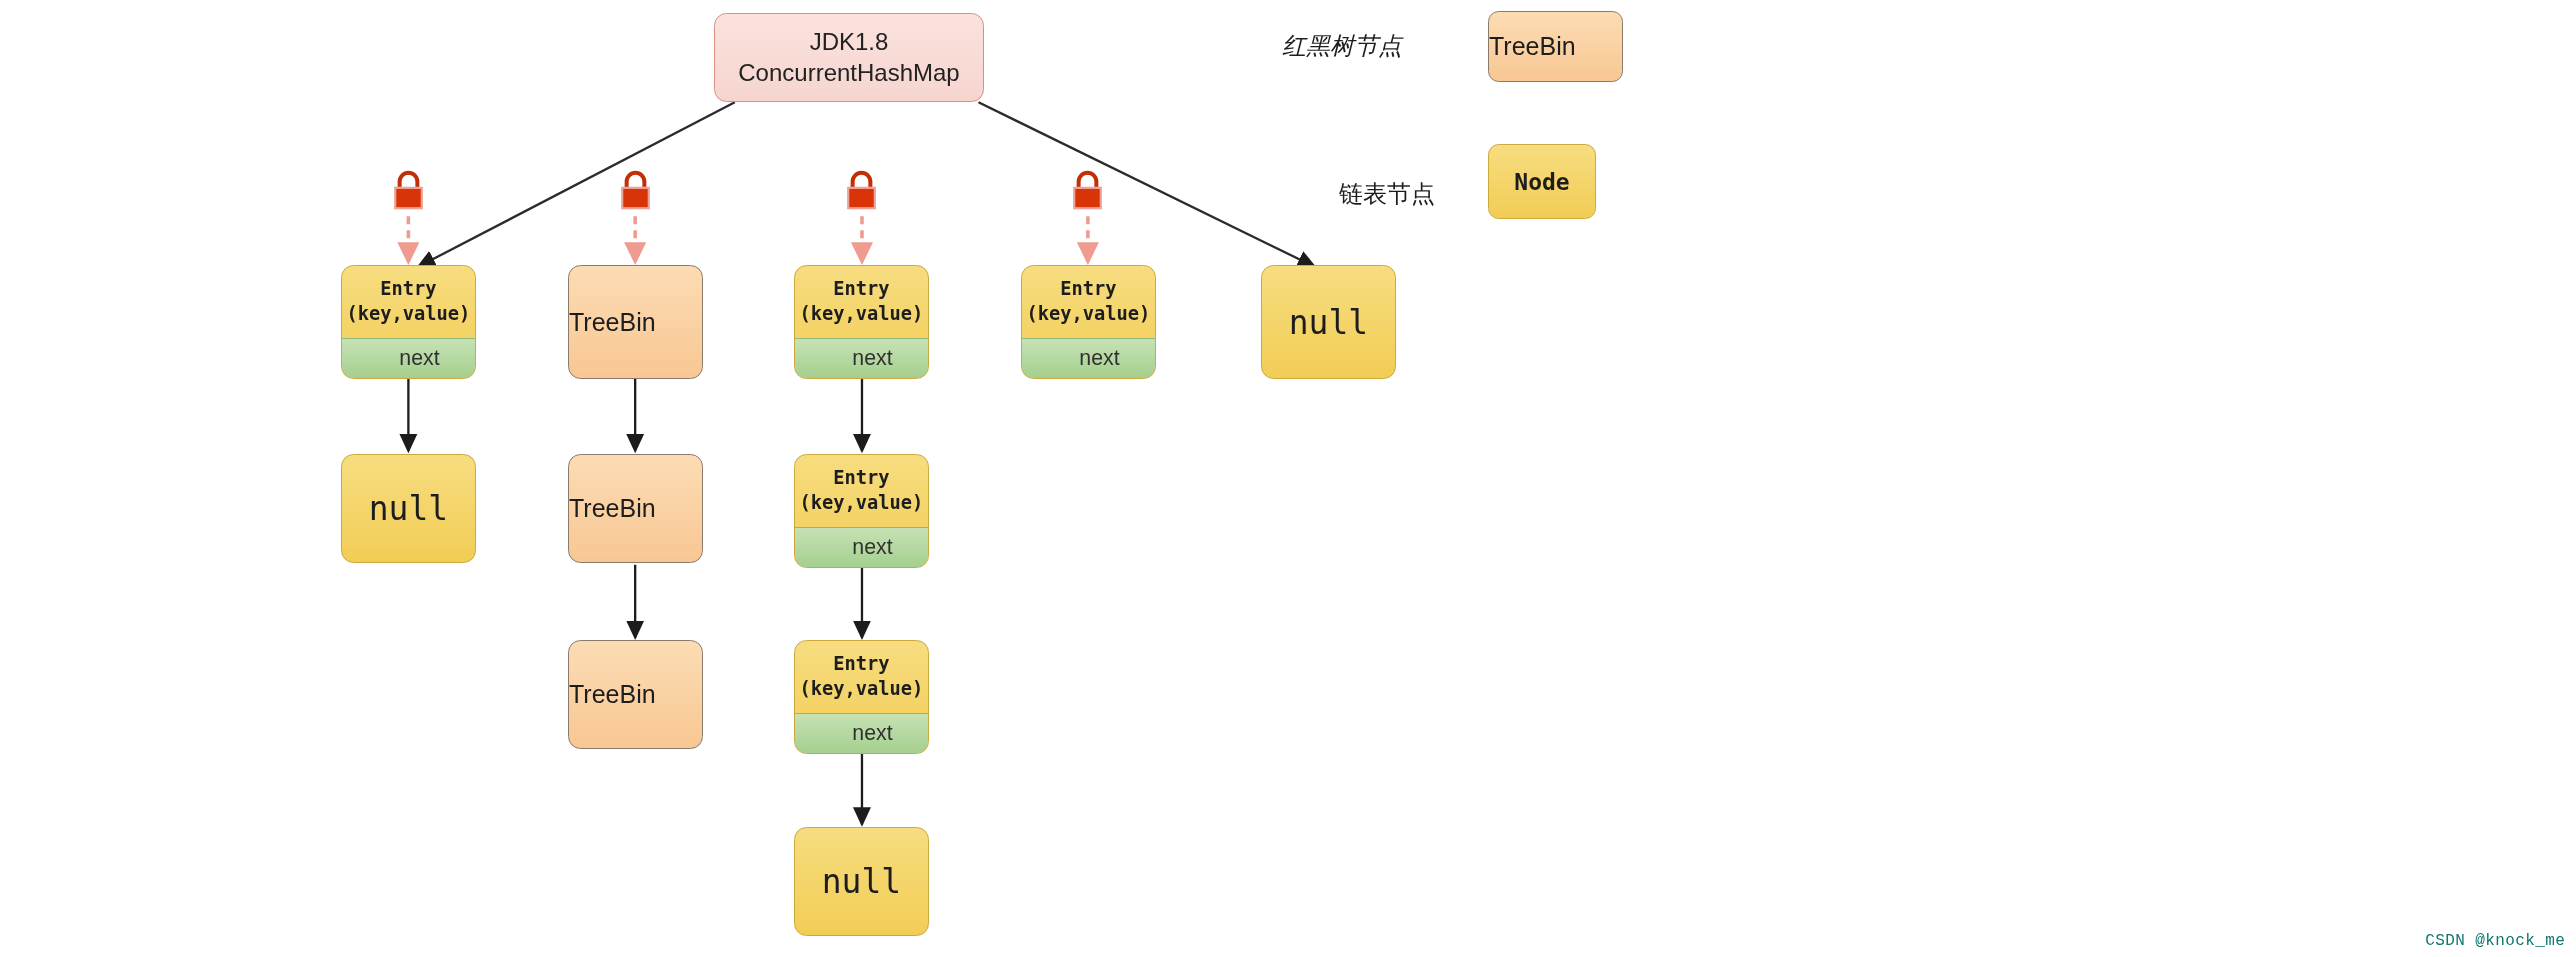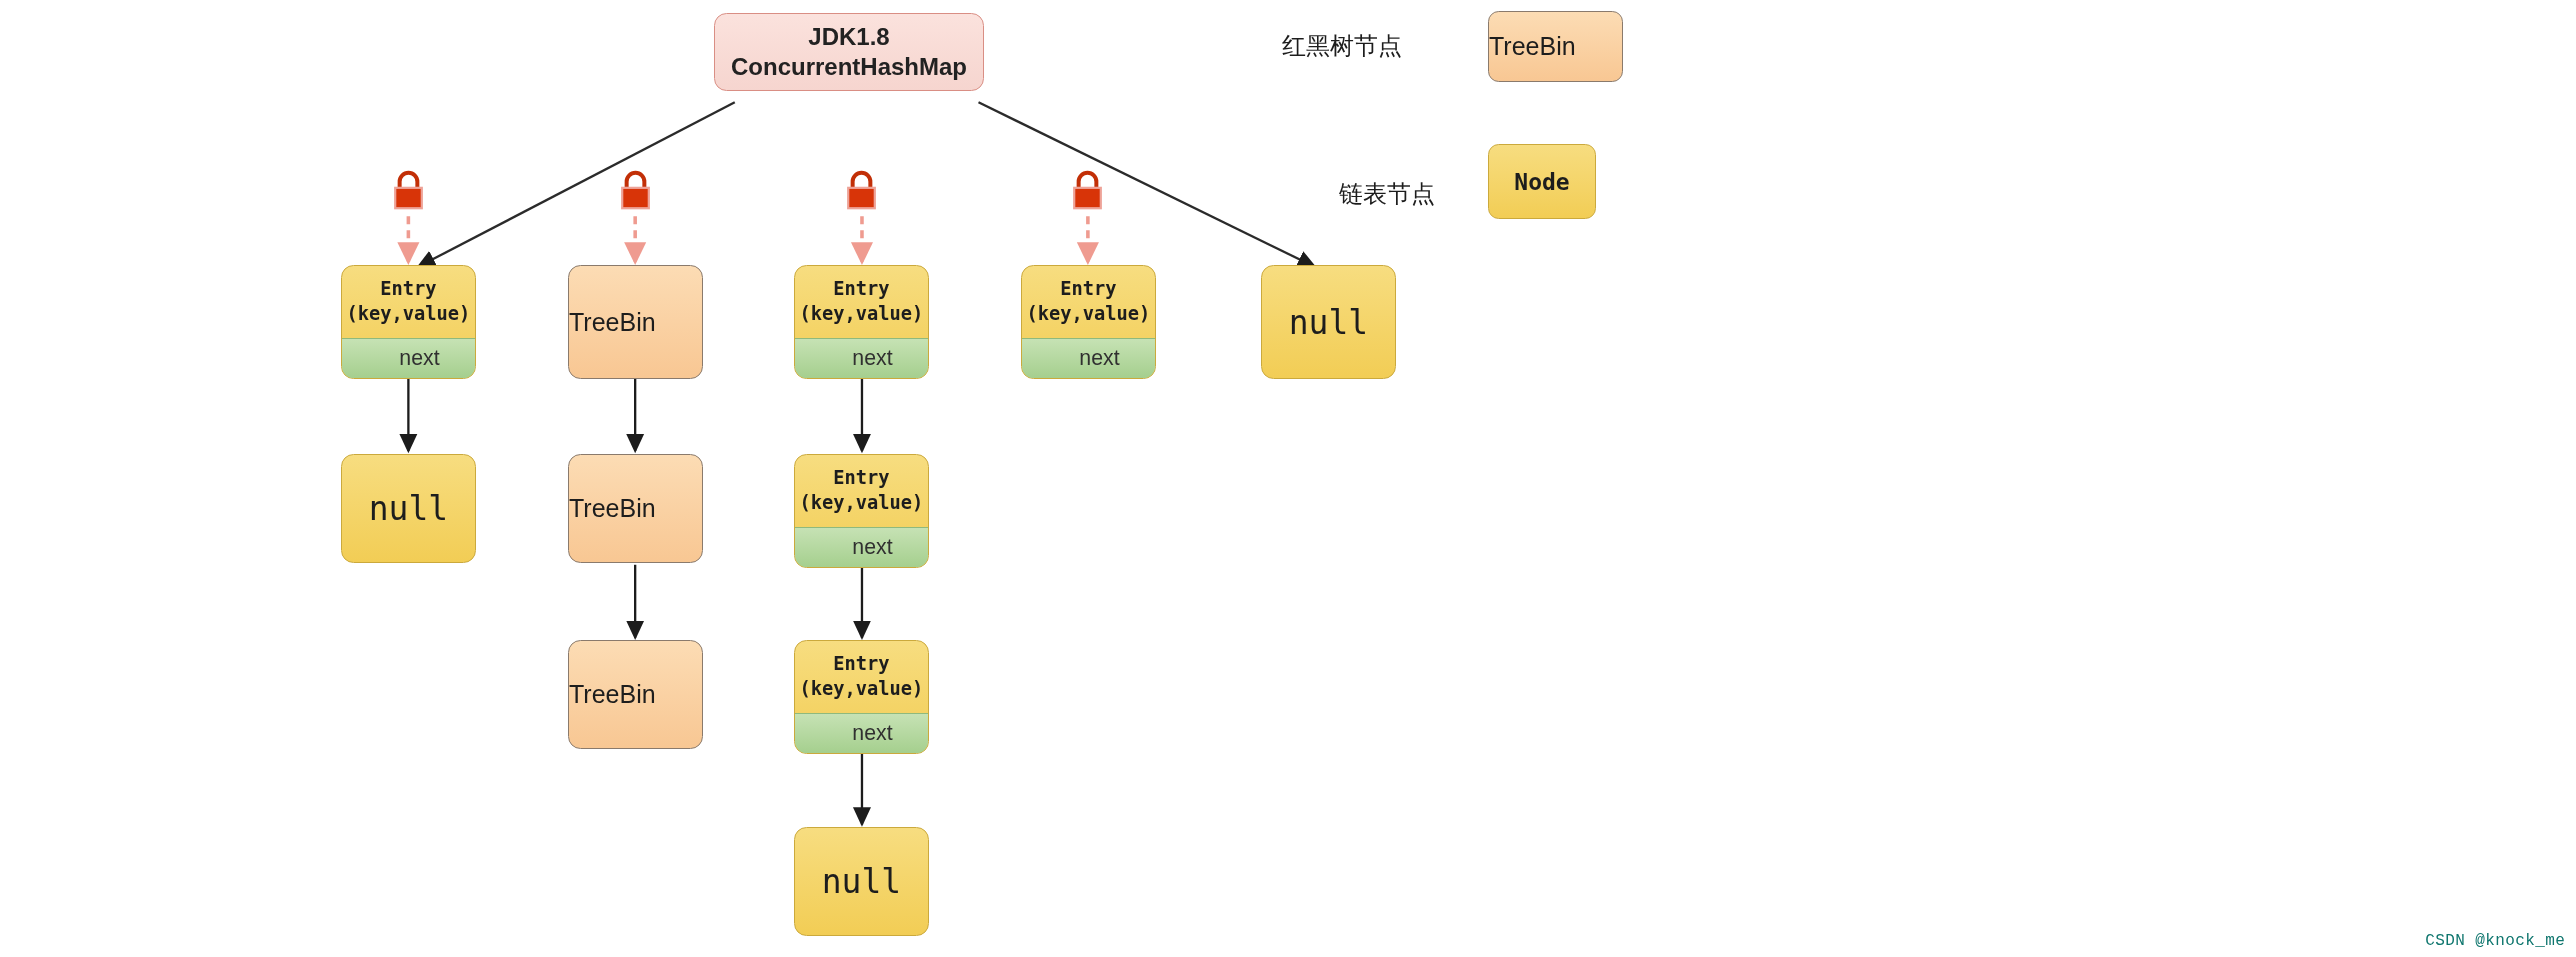--- a/index.html
+++ b/index.html
@@ -176,21 +176,21 @@
       <line x1="969" y1="425" x2="969" y2="507" stroke="#1c1c1c" stroke-width="2.6" marker-end="url(#arrowBlack)"></line>
     </g>
     <g>
       <line x1="969" y1="635" x2="969" y2="717" stroke="#1c1c1c" stroke-width="2.6" marker-end="url(#arrowBlack)"></line>
     </g>
     <g>
       <line x1="969" y1="845" x2="969" y2="927" stroke="#1c1c1c" stroke-width="2.6" marker-end="url(#arrowBlack)"></line>
     </g>
   </svg>
 
-  <div class="node node-root" style="left:714px; top:13.3px; width:270px; height:78px;font-weight:bold;">
+  <div class="node node-root" style="left:714px; top:13.3px; width:270px; height:89px;">
     <div class="root-lines">
       <span>JDK1.8</span>
       <span>ConcurrentHashMap</span>
     </div>
   </div>
 
   <div class="lock" style="left:389px; top:169px;">
     <svg viewBox="0 0 44 48" width="39" height="43">
       <path d="M12,22 L12,14 A10,10 0 0 1 32,14 L32,22" fill="none" stroke="#c22f07" stroke-width="4.5"></path>
       <rect x="7" y="21" width="30" height="23" fill="#d83408" stroke="#eea398" stroke-width="2.5"></rect>
@@ -266,21 +266,21 @@
       <span>Entry</span>
       <span>(key,value)</span>
     </div>
     <div class="entry-next">next</div>
   </div>
 
   <div class="node node-null" style="left:1261px; top:265px; width:135px; height:114px;">
     <span>null</span>
   </div>
 
-  <div class="legend-label" style="left:1282px; top:30px;">红黑树节点</div>
+  <div class="legend-label" style="left:1282px; top:30px;font-style:italic;">红黑树节点</div>
   <div class="node node-treebin" style="left:1488px; top:10.7px; width:135px; height:71px; border-radius:10.7px;">
     <span>TreeBin</span>
   </div>
 
   <div class="legend-label" style="left:1339px; top:178px;">链表节点</div>
   <div class="node node-null" style="left:1488px; top:144px; width:108px; height:75px; border-radius:10.7px; font-weight:bold; font-size:23px;">
     <span>Node</span>
   </div>
 
   <div class="watermark">CSDN @knock_me</div>

